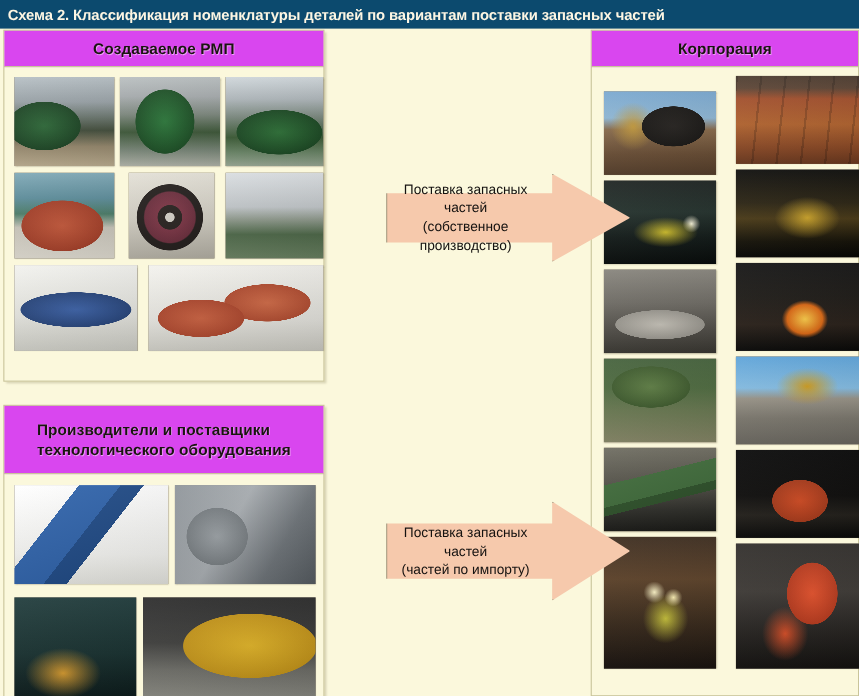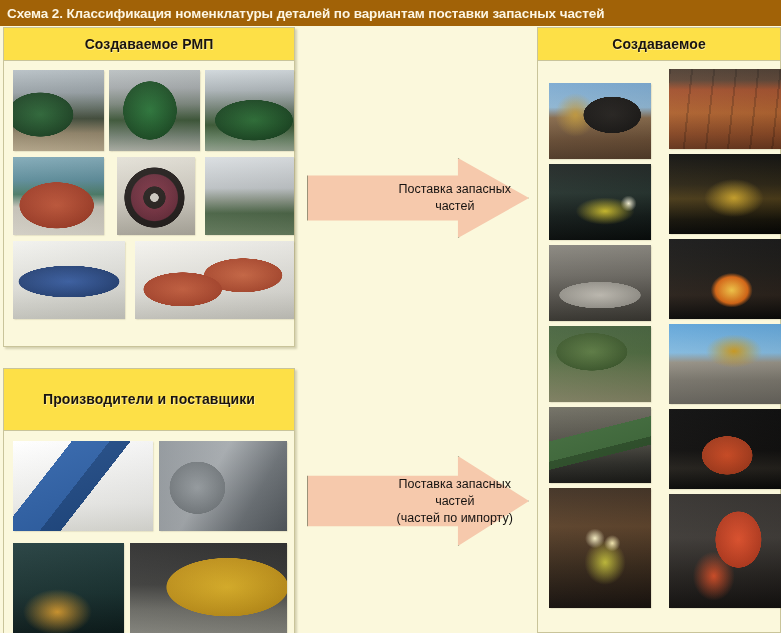--- a/index.html
+++ b/index.html
@@ -8,41 +8,41 @@
     background: #fbf8dc;
     font-family: "Liberation Sans", sans-serif;
     overflow: hidden;
     position: relative;
   }
 
   
   #title-bar {
     position: absolute; left: 0; top: 0;
     width: 781px; height: 26px;
-    background: #a16207;
+    background: #0c4a6e;
     display: flex; align-items: center;
     padding-left: 7px;
   }
   #title-bar .title-text {
     color: #fdf6e3;
     font-size: 13.5px;
     font-weight: 600;
     letter-spacing: -0.1px;
     white-space: nowrap;
   }
 
   
   .panel {
     position: absolute;
     background: #fbf8dc;
     border: 1px solid #c9c49a;
     box-shadow: 2px 2px 2px rgba(120,110,70,0.28);
   }
   .panel-head {
-    background: #fde047;
+    background: #d946ef;
     border-bottom: 1px solid #c9c49a;
     display: flex; align-items: center; justify-content: center;
     text-align: left;
   }
   .panel-head .head-text {
     color: #1a1410;
     font-weight: bold;
     font-size: 14px;
     line-height: 19px;
     letter-spacing: 0.1px;
@@ -197,21 +197,21 @@
   .art-drillrig .ph-inner {
     background:
       radial-gradient(ellipse 30% 36% at 62% 40%, #e4502a 0%, #b8391c 68%, transparent 69%),
       radial-gradient(ellipse 26% 30% at 40% 72%, #d94e26 0%, transparent 72%),
       linear-gradient(180deg,#2e2b28 0%,#3c3834 38%,#262320 70%,#141210 100%);
   }
 
   
   .arrow {
     position: absolute;
-    display: flex; align-items: center; justify-content: flex-end;
+    display: flex; align-items: center; justify-content: flex-start; margin-left: 44px;
   }
   .arrow .arrow-shape {
     position: absolute; inset: 0;
     background: #f6c9ac;
     border: 1px solid #9a9278;
     clip-path: polygon(0% 22%, 68% 22%, 68% 0%, 100% 50%, 68% 100%, 68% 78%, 0% 78%);
     -webkit-clip-path: polygon(0% 22%, 68% 22%, 68% 0%, 100% 50%, 68% 100%, 68% 78%, 0% 78%);
     filter: drop-shadow(1.5px 1.5px 1.2px rgba(120,110,70,0.35));
   }
   .arrow .arrow-label {
@@ -266,41 +266,42 @@
     <div class="photo art-redrollers" style="left:131px; top:180px; width:159px; height:78px;">
         <div class="ph-inner"></div>
       </div>
   </div>
 </div>
 
 <div class="panel" id="panel-makers">
   <div class="panel-head">
     <span class="head-text">
       <span>Производители и поставщики</span><br>
+      <span>технологического оборудования</span>
     </span>
   </div>
   <div class="panel-body">
     <div class="photo art-bluecyl" style="left:9px; top:10px; width:140px; height:90px;">
         <div class="ph-inner"></div>
       </div>
     <div class="photo art-greypump" style="left:155px; top:10px; width:128px; height:90px;">
         <div class="ph-inner"></div>
       </div>
     <div class="photo art-partsdark" style="left:9px; top:112px; width:111px; height:92px;">
         <div class="ph-inner"></div>
       </div>
     <div class="photo art-yellowmach" style="left:126px; top:112px; width:157px; height:92px;">
         <div class="ph-inner"></div>
       </div>
   </div>
 </div>
 
 <div class="panel" id="panel-corp">
   <div class="panel-head">
-    <span class="head-text">Создаваемое</span>
+    <span class="head-text">Корпорация</span>
   </div>
   <div class="panel-body">
 
     <div class="photo art-excavator" style="left:11px; top:22px; width:102px; height:76px;">
         <div class="ph-inner"></div>
       </div>
     <div class="photo art-minedrill" style="left:11px; top:103px; width:102px; height:76px;">
         <div class="ph-inner"></div>
       </div>
     <div class="photo art-pipeline" style="left:11px; top:184px; width:102px; height:76px;">
@@ -334,20 +335,21 @@
     <div class="photo art-drillrig" style="left:131px; top:433px; width:112px; height:114px;">
         <div class="ph-inner"></div>
       </div>
   </div>
 </div>
 
 <div class="arrow" id="arrow-own">
   <div class="arrow-shape"></div>
   <div class="arrow-label">
     <span>Поставка запасных частей</span><br>
+    <span>(собственное производство)</span>
   </div>
 </div>
 
 <div class="arrow" id="arrow-import">
   <div class="arrow-shape"></div>
   <div class="arrow-label">
     <span>Поставка запасных частей</span><br>
     <span>(частей по импорту)</span>
   </div>
 </div>

